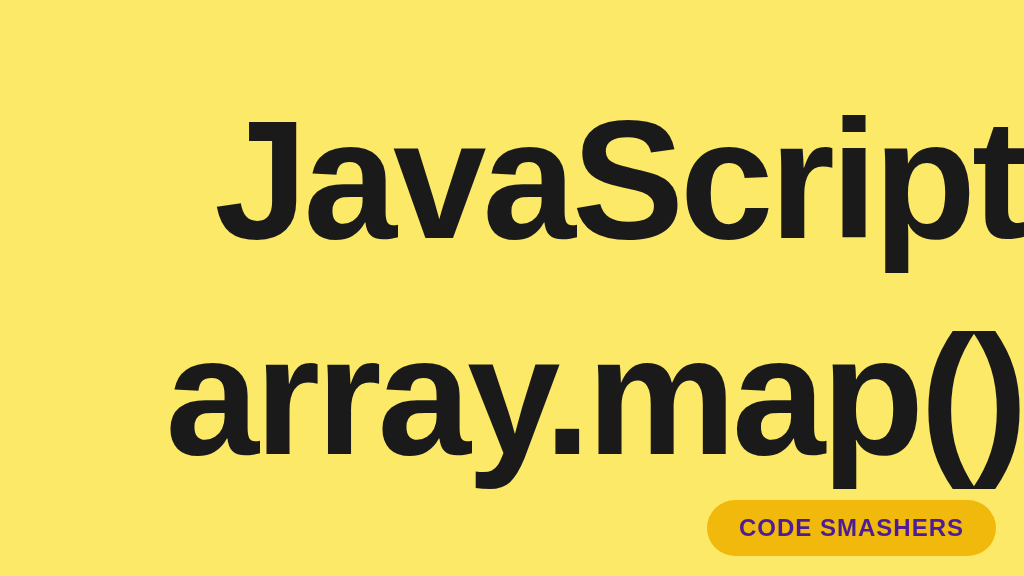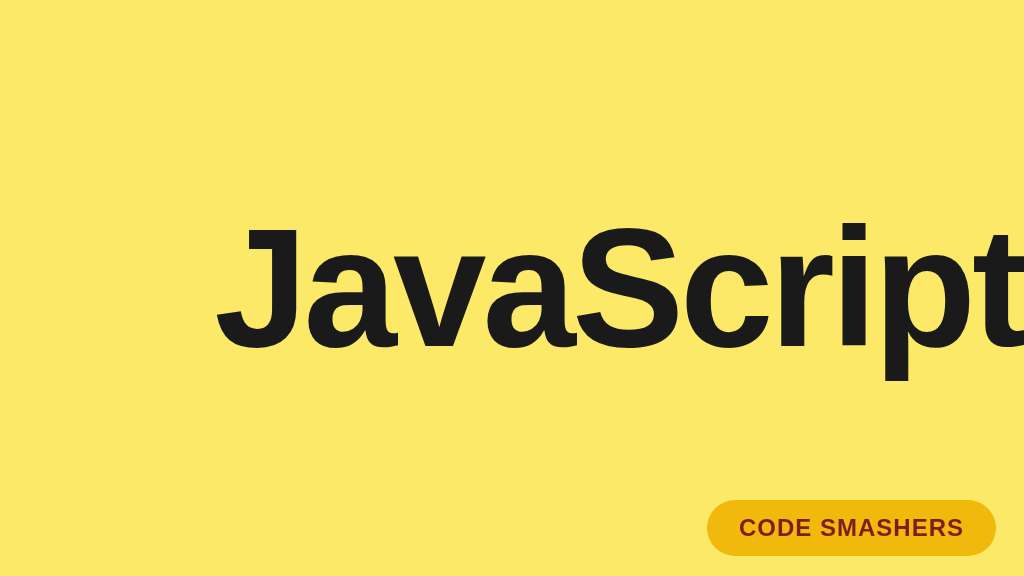--- a/index.html
+++ b/index.html
@@ -36,28 +36,29 @@
       color: #1a1a1a;
       line-height: 1.05;
       letter-spacing: -4px;
       margin-top: 40px;
     }
     .badge {
       position: absolute;
       bottom: 20px;
       right: 28px;
       background-color: #f0b90b;
-      color: #7f1d1d;
+      color: #4c1d95;
       padding: 14px 32px;
       border-radius: 30px;
       font-size: 24px;
       font-weight: 700;
       letter-spacing: 1px;
     }
   </style>
 </head>
 <body>
 
 <div class="title-container">
   <div class="title-line1">JavaScript</div>
+  <div class="title-line2">array.map()</div>
 </div>
 
 <div class="badge">CODE SMASHERS</div>
 
 </body></html>

